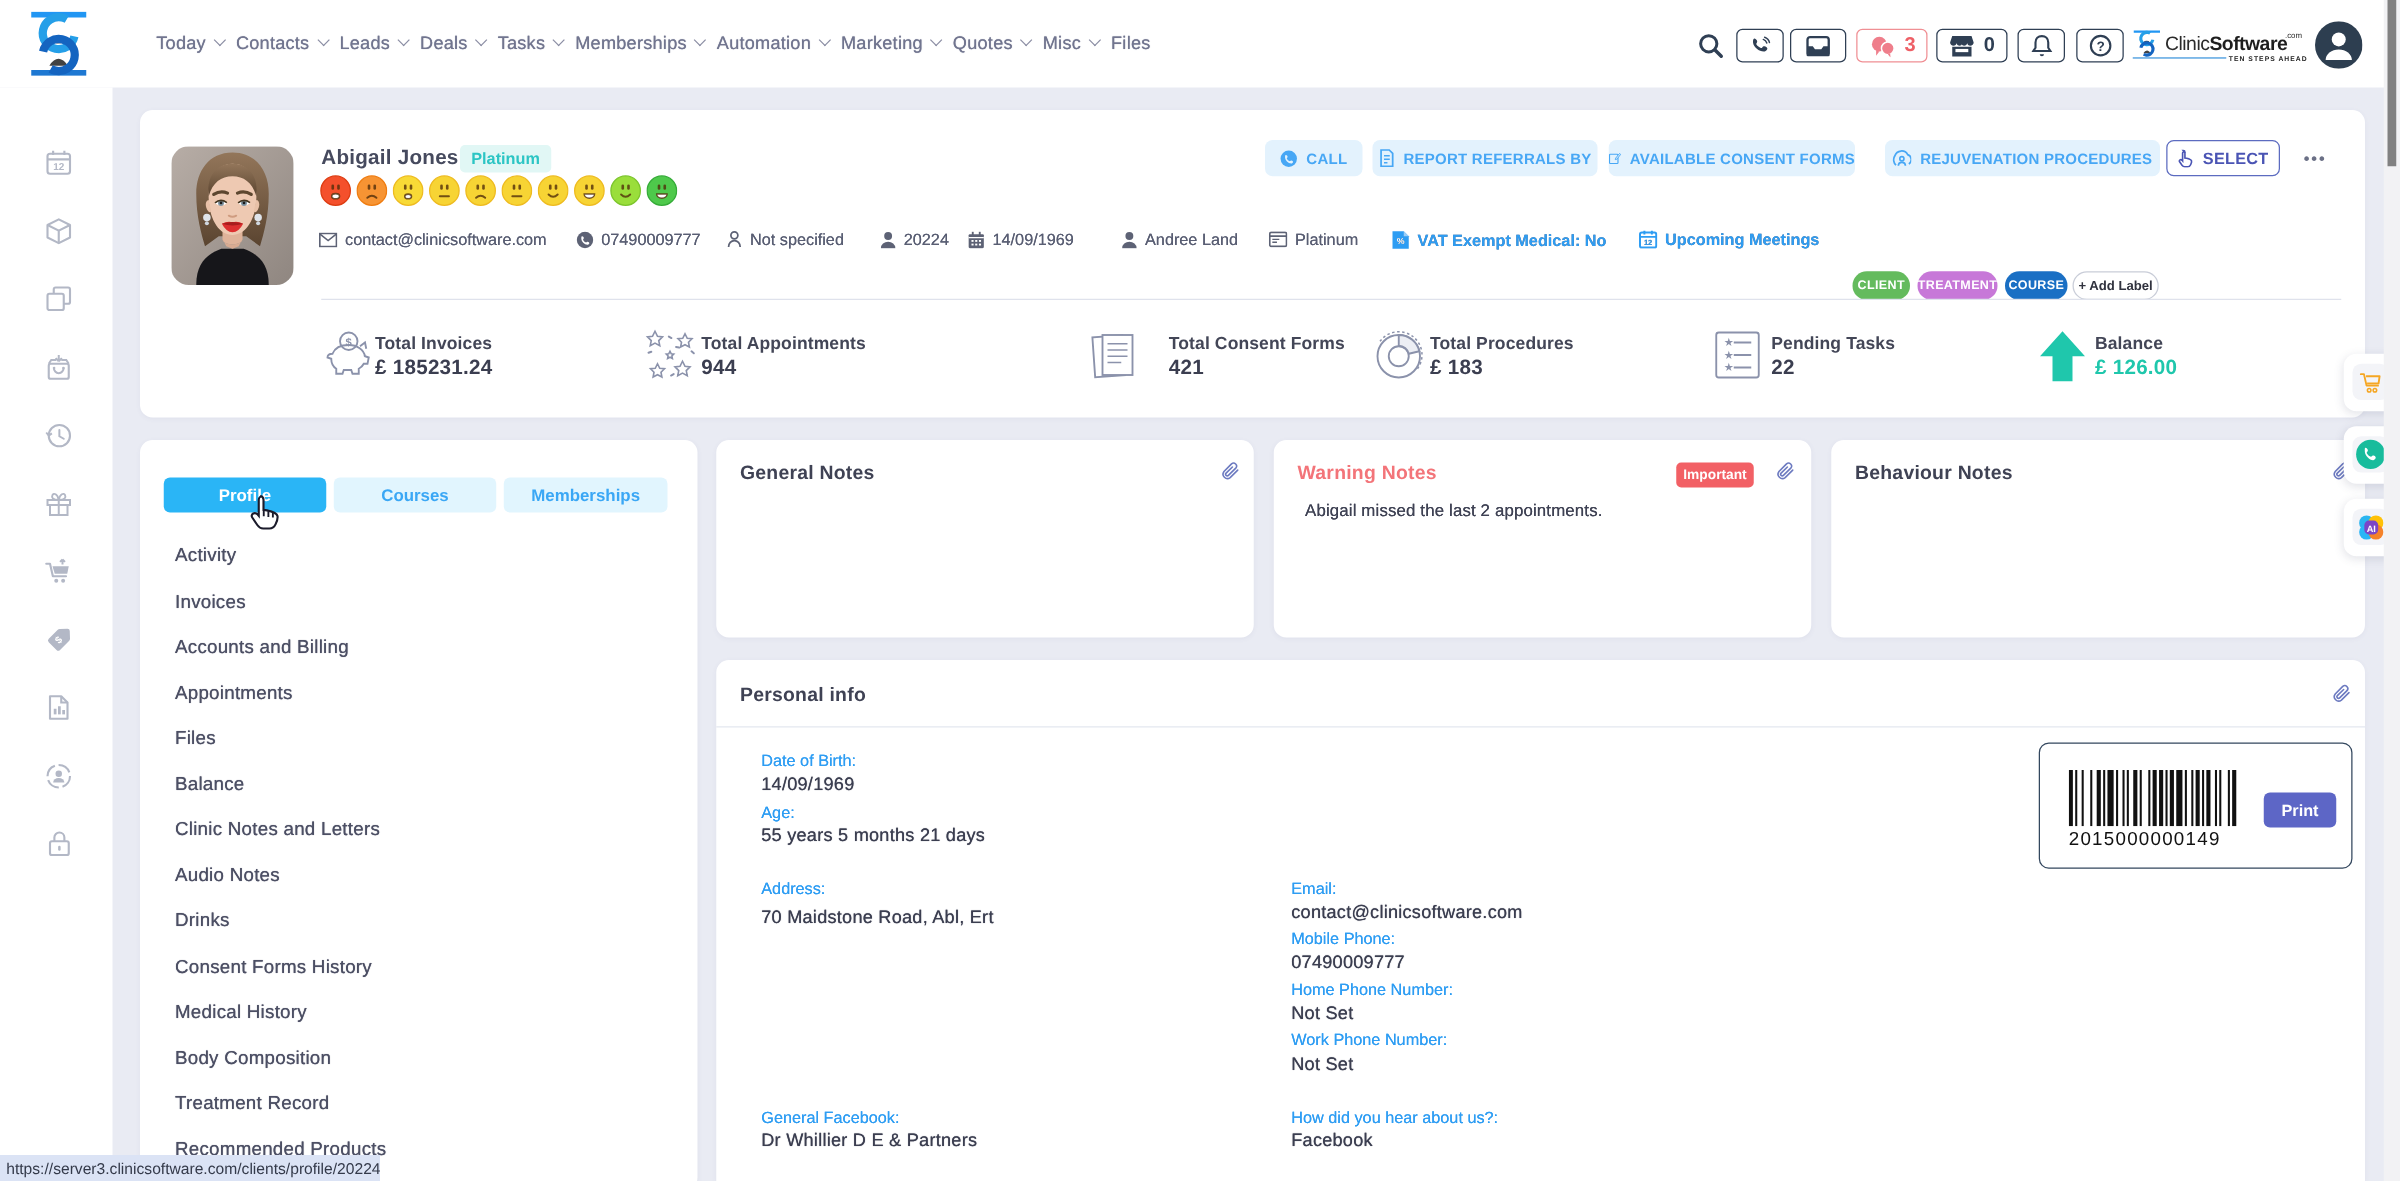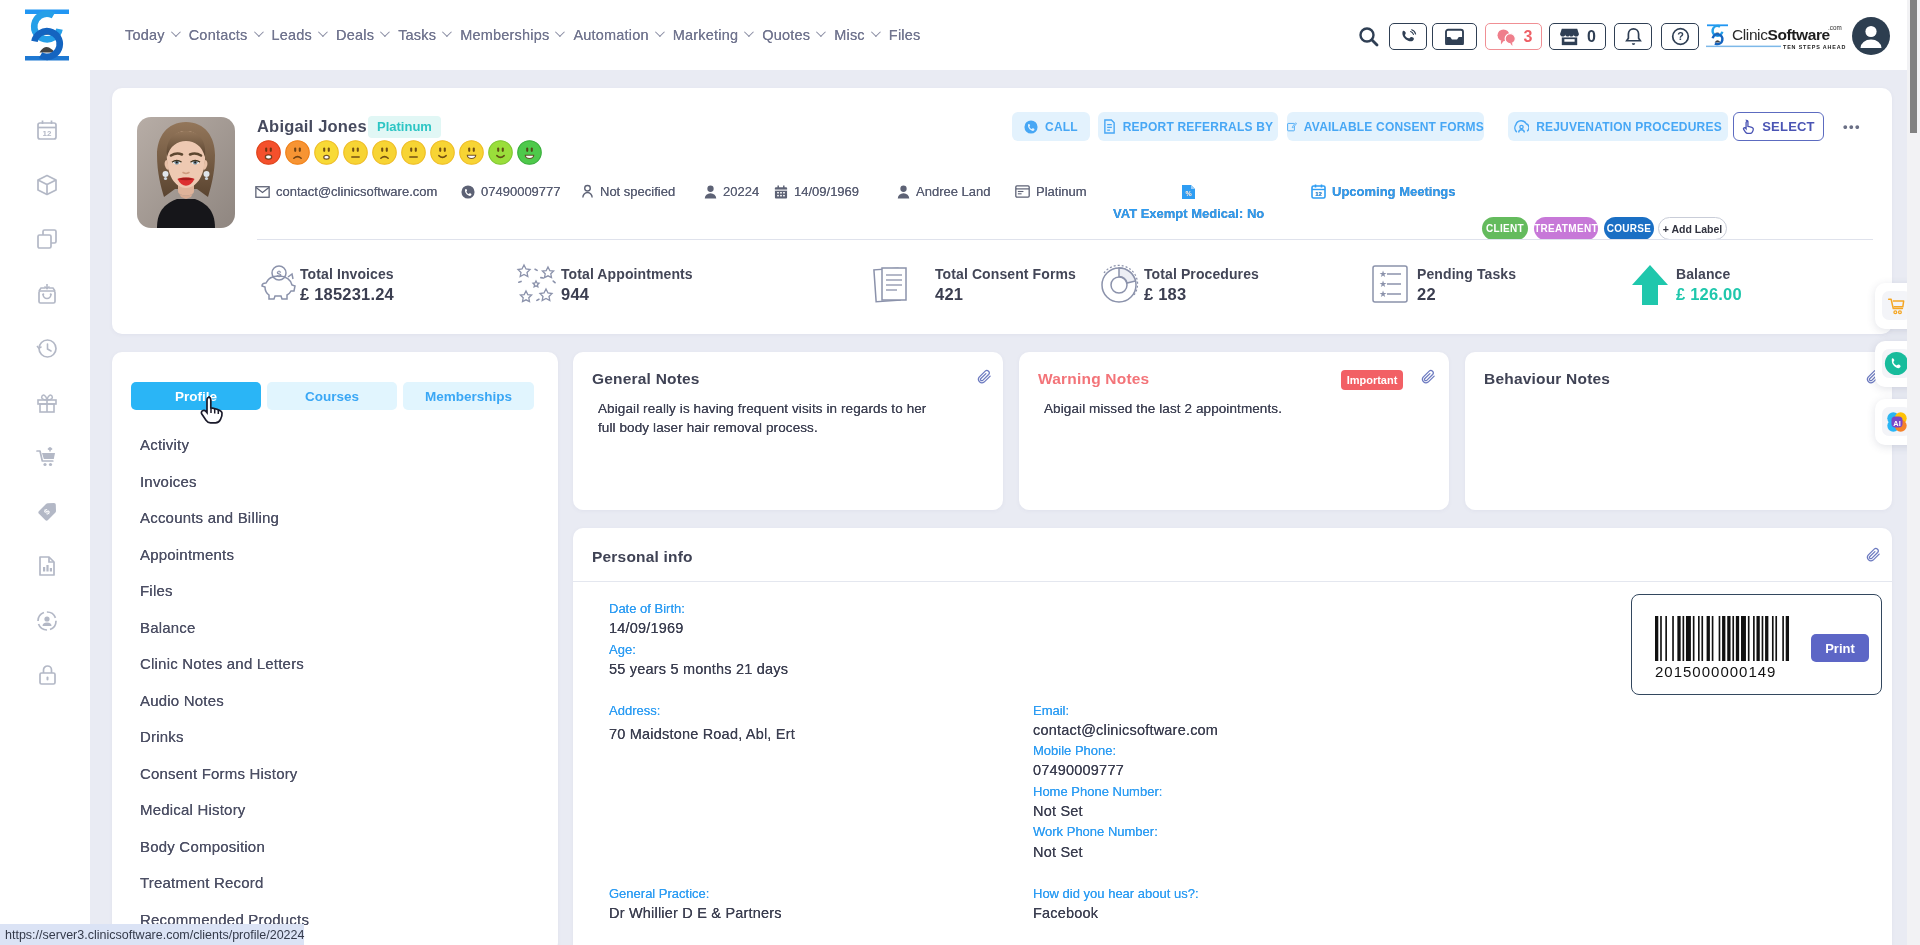--- a/index.html
+++ b/index.html
@@ -385,21 +385,21 @@
       </div>
       <div class="crow " style="left:903px;">
         <svg width="15" height="13" viewBox="0 0 16 14">
           <rect x="0.8" y="1" width="14.4" height="12" rx="1.2" fill="none" stroke="#5d6275" stroke-width="1.4"></rect>
           <line x1="1" y1="4.2" x2="15" y2="4.2" stroke="#5d6275" stroke-width="1.3"></line>
           <line x1="3" y1="7" x2="9" y2="7" stroke="#5d6275" stroke-width="1.2"></line>
           <line x1="3" y1="9.5" x2="7" y2="9.5" stroke="#5d6275" stroke-width="1.2"></line>
         </svg>
         <span class="">Platinum</span>
       </div>
-      <div class="crow blu" style="left:1001px;font-weight:700;flex-direction:column;">
+      <div class="crow blu" style="left:1001px;font-weight:700;">
         <svg width="15" height="16" viewBox="0 0 15 16">
           <path d="M1 1 h9 l4 4 v10 h-13 z" fill="#2e9df3"></path>
           <path d="M10 1 v4 h4" fill="#9ccdf6"></path>
           <text x="7.5" y="11.5" text-anchor="middle" font-size="7" font-weight="bold" fill="#fff">%</text>
         </svg>
         <span class="blu">VAT Exempt Medical: No</span>
       </div>
       <div class="crow blu" style="left:1199px;font-weight:700;">
         <svg width="15" height="15" viewBox="0 0 15 15">
           <rect x="1" y="2" width="13" height="12" rx="1.5" fill="none" stroke="#2e9df3" stroke-width="1.6"></rect>
@@ -554,21 +554,20 @@
       <div class="menuitem" style="top:522px">Treatment Record</div>
       <div class="menuitem" style="top:558.5px">Recommended Products</div>
     </div>
 </div>
 
 <div class="card" id="gnotes" style="left:573px;top:352px;width:430px;height:158px;">
   <div class="ntitle">General Notes</div>
   <svg class="clip" style="left:403px" viewBox="0 0 24 24">
       <path d="M20 10 l-8.5 8.5 a5 5 0 0 1 -7 -7 L13 3 a3.4 3.4 0 0 1 4.8 4.8 L9.5 16 a1.8 1.8 0 0 1 -2.6 -2.6 L14 6.5" fill="none" stroke="#6c7ac0" stroke-width="1.8" stroke-linecap="round"></path>
     </svg>
-  <div class="nbody">Abigail really is having frequent visits in regards to her<br>full body laser hair removal process.</div>
 </div>
 
 <div class="card" id="wnotes" style="left:1019px;top:352px;width:430px;height:158px;">
   <div class="ntitle" style="color:#f37479;">Warning Notes</div>
   <div style="position:absolute;left:322px;top:18px;width:62px;height:20px;background:#f26065;border-radius:4px;color:#fff;font-size:11px;font-weight:700;display:flex;align-items:center;justify-content:center;">Important</div>
   <svg class="clip" style="left:401px" viewBox="0 0 24 24">
       <path d="M20 10 l-8.5 8.5 a5 5 0 0 1 -7 -7 L13 3 a3.4 3.4 0 0 1 4.8 4.8 L9.5 16 a1.8 1.8 0 0 1 -2.6 -2.6 L14 6.5" fill="none" stroke="#6c7ac0" stroke-width="1.8" stroke-linecap="round"></path>
     </svg>
   <div class="nbody">Abigail missed the last 2 appointments.</div>
 </div>
@@ -594,21 +593,21 @@
       <div class="flabel" style="left:36px;top:175px">Address:</div>
       <div class="fvalue" style="left:36px;top:198px">70 Maidstone Road, Abl, Ert</div>
       <div class="flabel" style="left:460px;top:175px">Email:</div>
       <div class="fvalue" style="left:460px;top:194px">contact@clinicsoftware.com</div>
       <div class="flabel" style="left:460px;top:215px">Mobile Phone:</div>
       <div class="fvalue" style="left:460px;top:234px">07490009777</div>
       <div class="flabel" style="left:460px;top:256px">Home Phone Number:</div>
       <div class="fvalue" style="left:460px;top:275px">Not Set</div>
       <div class="flabel" style="left:460px;top:296px">Work Phone Number:</div>
       <div class="fvalue" style="left:460px;top:316px">Not Set</div>
-      <div class="flabel" style="left:36px;top:358px">General Practice:</div>
+      <div class="flabel" style="left:36px;top:358px">General Facebook:</div>
       <div class="fvalue" style="left:36px;top:377px">Dr Whillier D E &amp; Partners</div>
       <div class="flabel" style="left:460px;top:358px">How did you hear about us?:</div>
       <div class="fvalue" style="left:460px;top:377px">Facebook</div>
     </div>
 
   <div style="position:absolute;left:1058px;top:66px;width:251px;height:101px;border:1.5px solid #33475e;border-radius:8px;background:#fff;">
     <svg style="position:absolute;left:23px;top:21px;" width="140" height="45" id="barcode-holder">
         <rect x="0" y="0" width="3.3" height="45" fill="#111"></rect>
         <rect x="5.16" y="0" width="1.65" height="45" fill="#111"></rect>
         <rect x="10.32" y="0" width="1.65" height="45" fill="#111"></rect>

